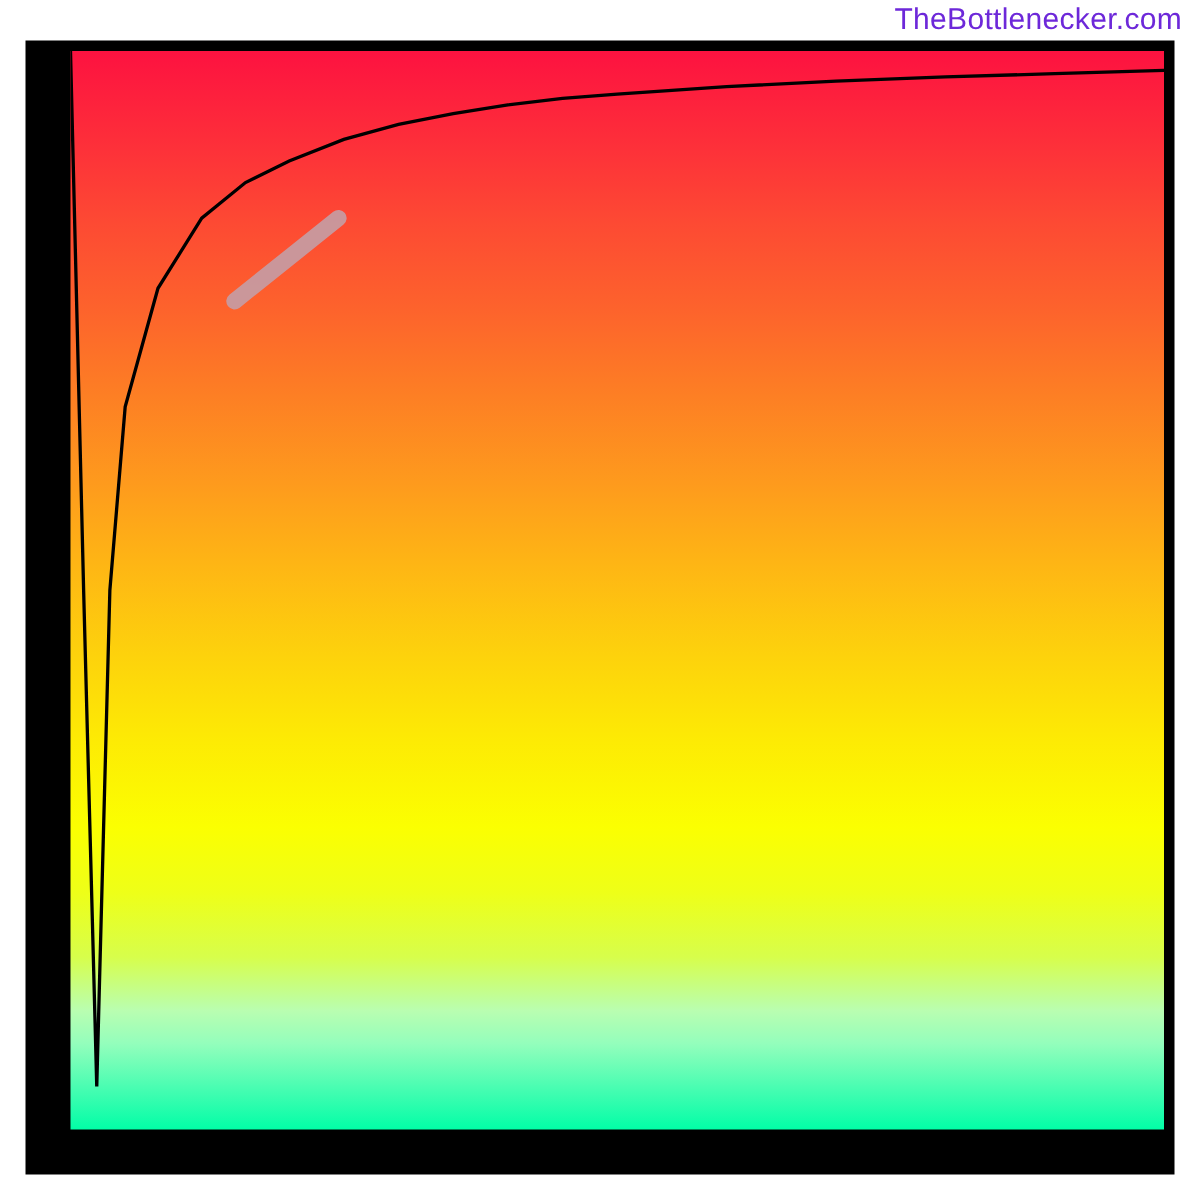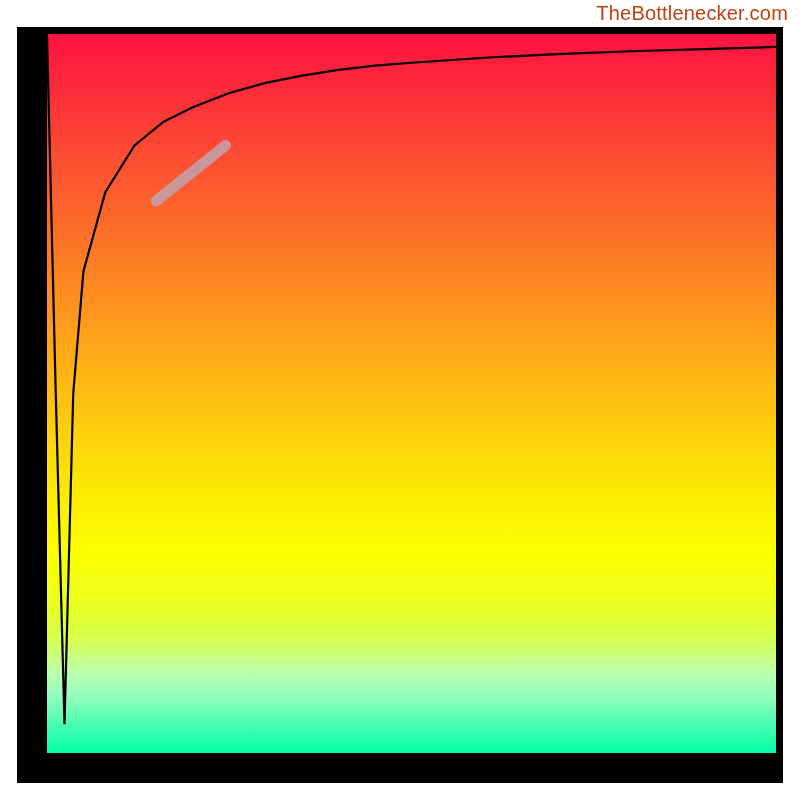--- a/index.html
+++ b/index.html
@@ -11,21 +11,21 @@
   .container {
     position: relative;
     width: 800px;
     height: 800px;
     background: #ffffff;
   }
   .attribution {
     position: absolute;
     top: 2px;
     right: 12px;
-    color: #c2410c;
+    color: #6d28d9;
     font-size: 20px;
     font-weight: 400;
     letter-spacing: 0.2px;
   }
   .frame {
     position: absolute;
     left: 17px;
     top: 27px;
     width: 766px;
     height: 756px;

